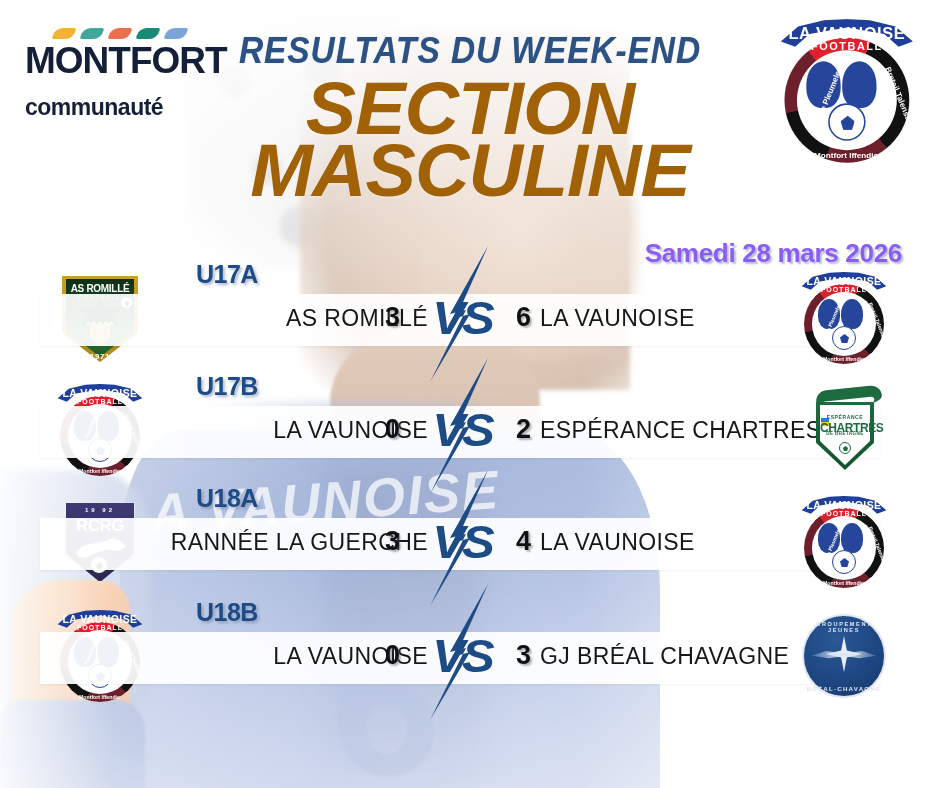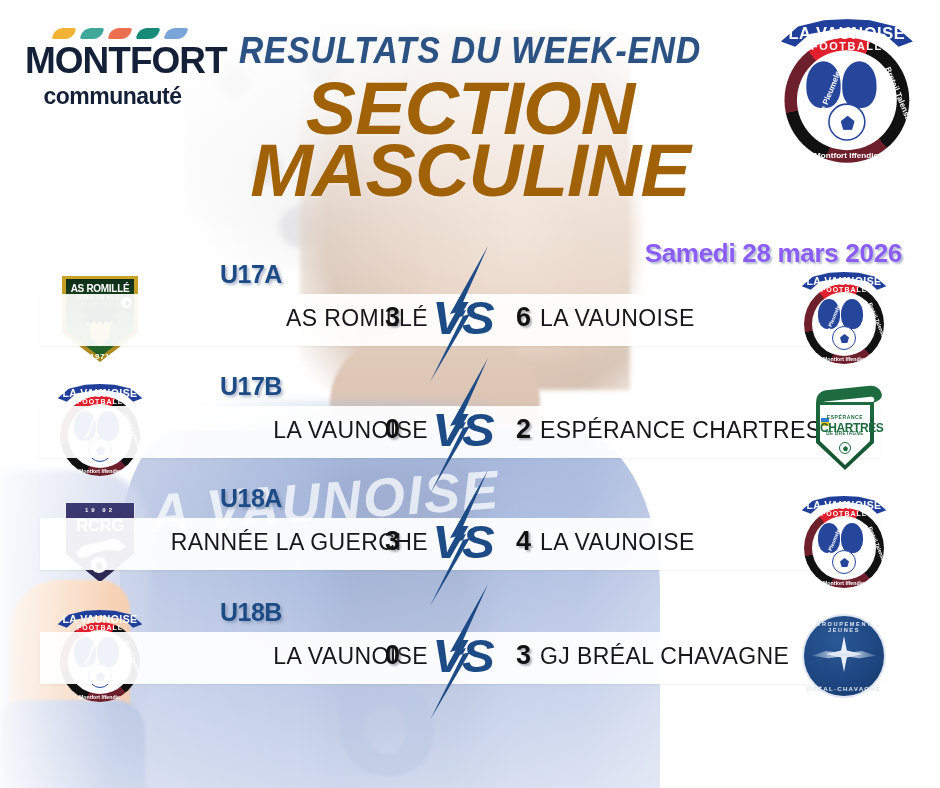--- a/index.html
+++ b/index.html
@@ -126,21 +126,21 @@
   .mf-dashes { display: flex; gap: 6px; margin-left: 28px; margin-bottom: 5px; }
   .mf-dash { width: 22px; height: 11px; border-radius: 11px 3px 11px 3px; transform: skewX(-12deg); }
   .mf-title {
     font-family: "Liberation Sans", sans-serif;
     font-weight: 700; font-size: 37px; letter-spacing: -1px;
     color: #141f38; line-height: .92; text-align: center;
   }
   .mf-sub {
     font-family: "Liberation Sans", sans-serif;
     font-weight: 700; font-size: 23px; color: #141f38;
-    text-align: center; letter-spacing: -.5px; margin-top: 5px;
+    text-align: left; letter-spacing: -.5px; margin-top: 16px;
   }
 
   
   .kicker {
     position: absolute; left: 0; right: 0; top: 30px;
     text-align: center;
     font-family: "Liberation Sans", sans-serif;
     font-weight: 700; font-style: italic;
     font-size: 36px; letter-spacing: 1px;
     color: #2c5284;
@@ -173,21 +173,20 @@
     position: absolute; left: 40px; top: 36px; width: 840px; height: 52px;
     background: rgba(255,255,255,.93);
     box-shadow: 0 1px 2px rgba(0,0,0,.06);
   }
   .cat {
     position: absolute; left: 196px; top: 2px;
     font-family: "Liberation Sans", sans-serif;
     font-weight: 700; font-size: 25px;
     color: #1d4b86; letter-spacing: -.5px;
     text-shadow: 2px 2px 3px rgba(110,125,160,.55);
-    margin-left: 24px;
   }
   .crest-left { position: absolute; left: 52px; top: 12px; width: 96px; height: 96px; }
   .crest-right { position: absolute; right: 48px; top: 12px; width: 96px; height: 96px; }
 
   .team {
     position: absolute; top: 47px;
     font-family: "Liberation Sans", sans-serif;
     font-weight: 400; font-size: 23px; color: #17171a;
     letter-spacing: .4px; white-space: nowrap;
   }

